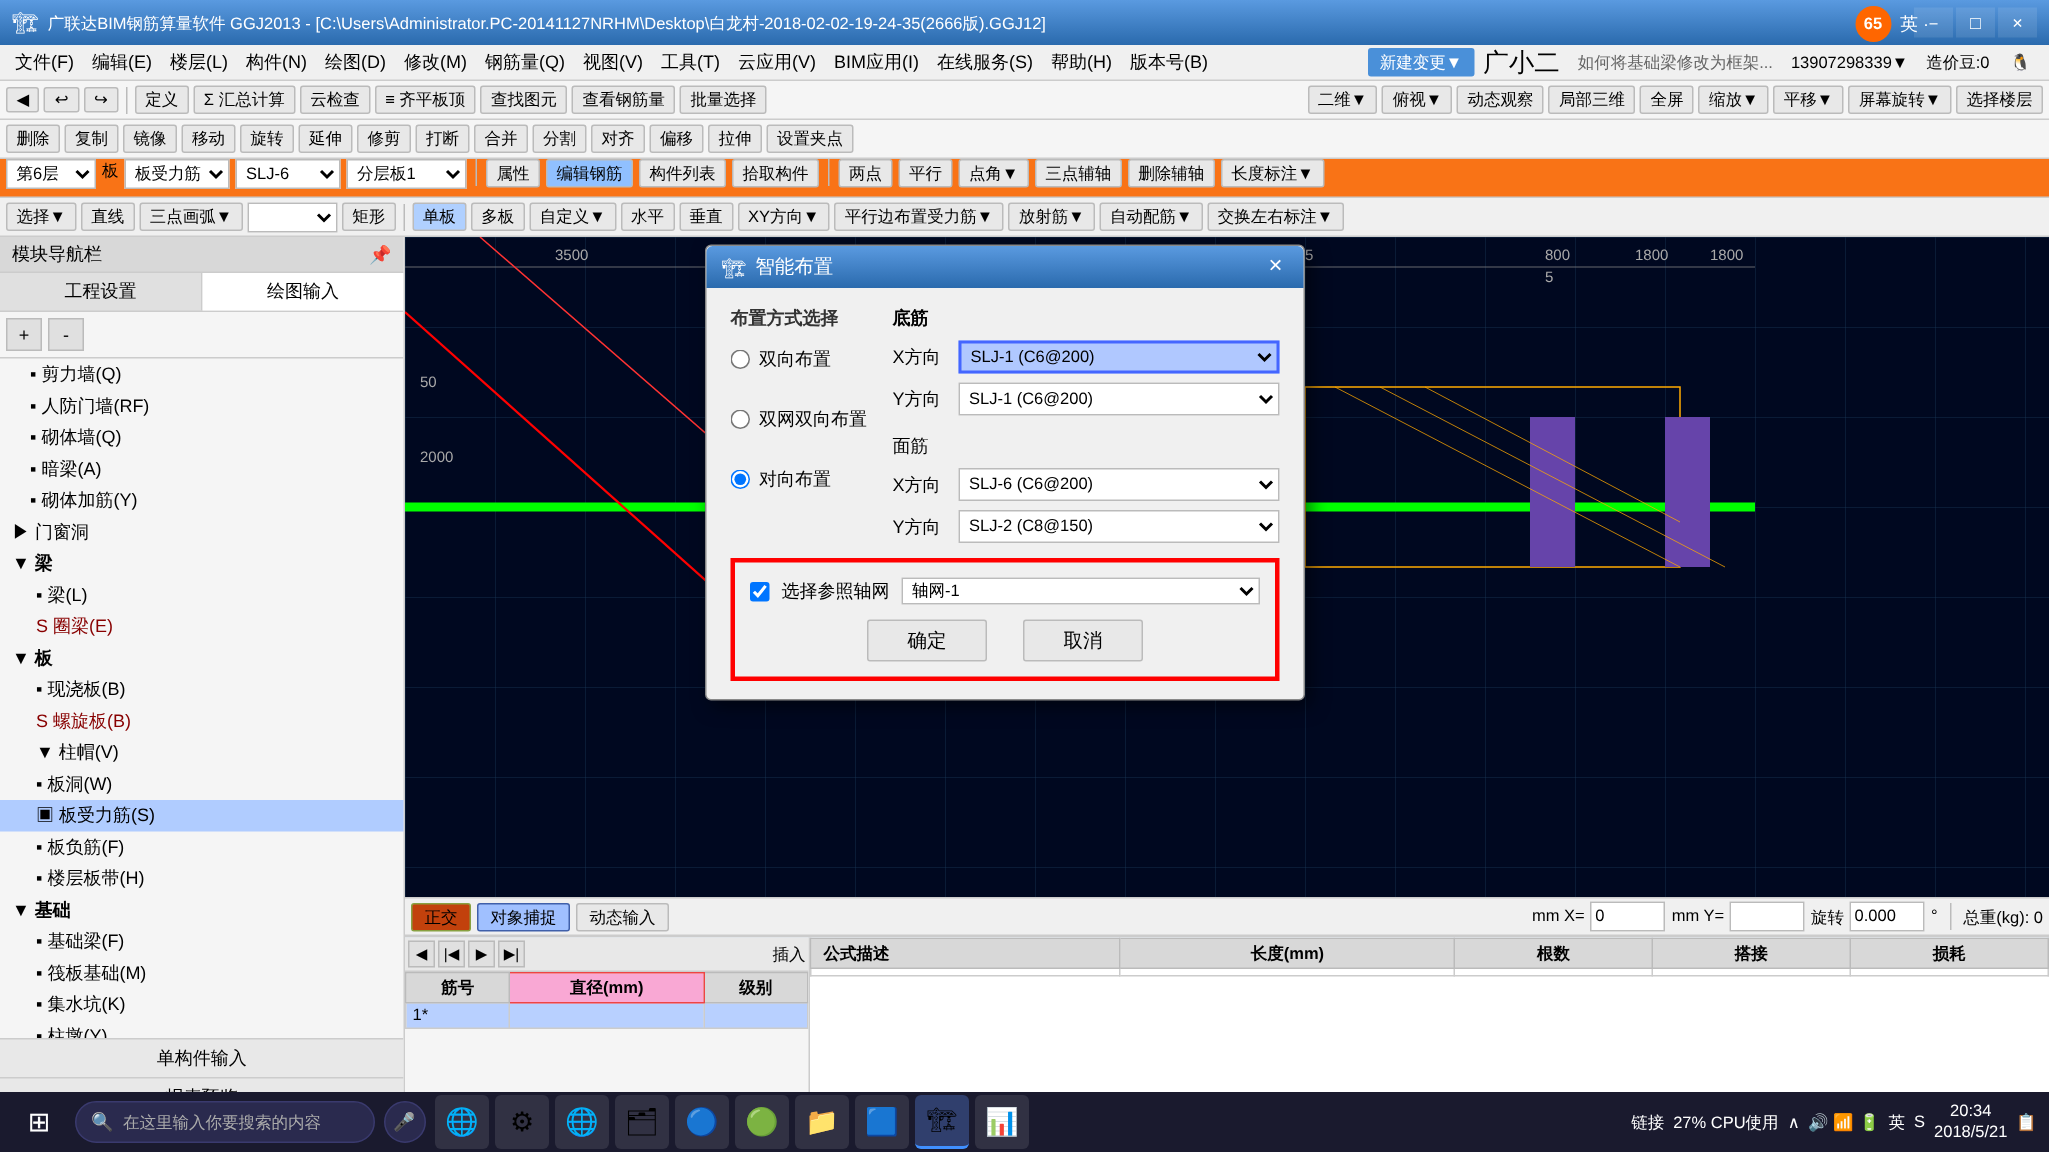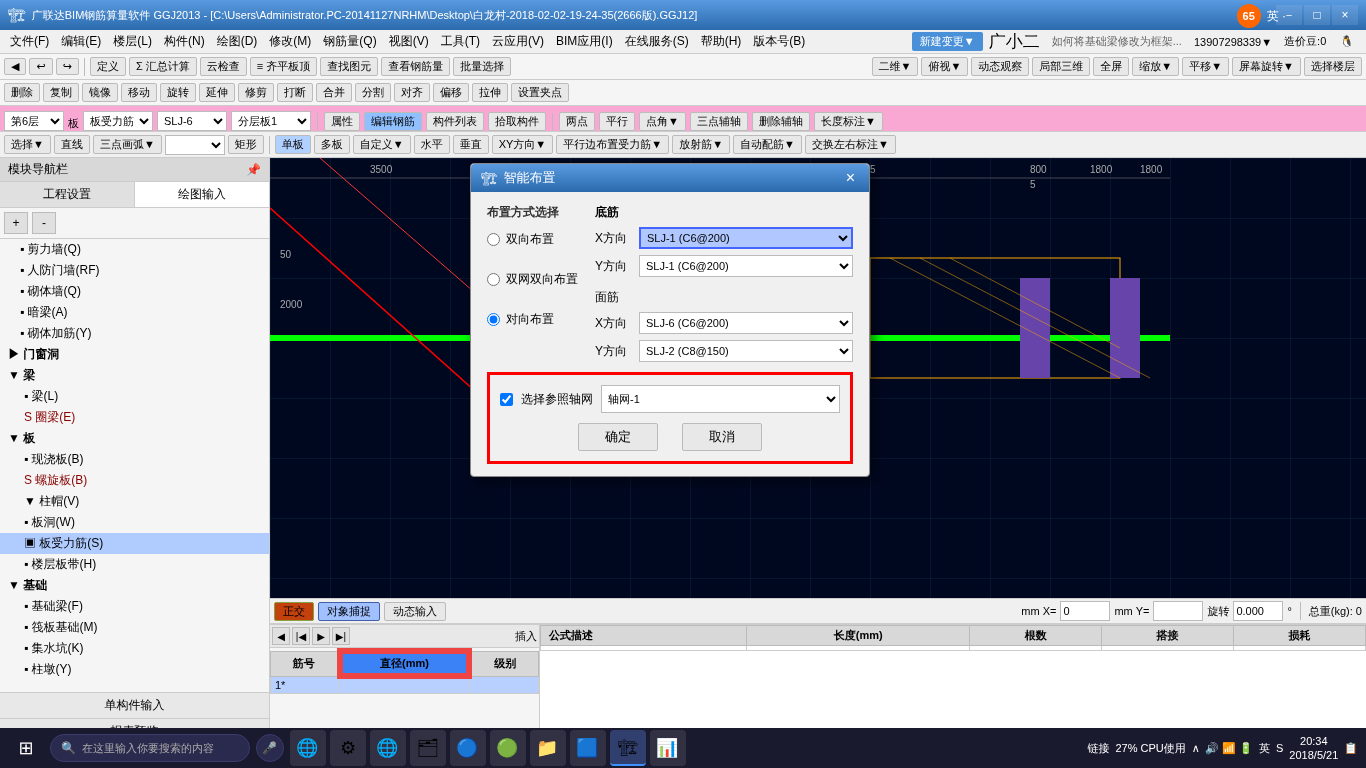--- a/index.html
+++ b/index.html
@@ -281,21 +281,21 @@
     <button class="toolbar-btn">修剪</button>
     <button class="toolbar-btn">打断</button>
     <button class="toolbar-btn">合并</button>
     <button class="toolbar-btn">分割</button>
     <button class="toolbar-btn">对齐</button>
     <button class="toolbar-btn">偏移</button>
     <button class="toolbar-btn">拉伸</button>
     <button class="toolbar-btn">设置夹点</button>
   </div>
 
-  <div class="prop-bar" style="height:26px;background:#f9a8d4;border-bottom:1px solid #ccc;display:flex;align-items:flex-end;padding:0 4px;gap:4px;font-size:11px;">
+  <div class="prop-bar" style="height:26px;background:#f97316;border-bottom:1px solid #ccc;display:flex;align-items:flex-start;padding:0 4px;gap:4px;font-size:11px;">
     <select class="prop-select" style="width:60px;"><option>第6层</option></select>
     <span>板</span>
     <select class="prop-select" style="width:70px;"><option>板受力筋</option></select>
     <select class="prop-select" style="width:70px;"><option>SLJ-6</option></select>
     <select class="prop-select" style="width:80px;"><option>分层板1</option></select>
     <div class="toolbar-sep" style="width:1px;height:18px;background:#bbb;"></div>
     <button class="toolbar-btn">属性</button>
     <button class="toolbar-btn" style="background:#90c0ff;">编辑钢筋</button>
     <button class="toolbar-btn">构件列表</button>
     <button class="toolbar-btn">拾取构件</button>
@@ -341,30 +341,31 @@
       <div style="display:flex;padding:4px;gap:4px;border-bottom:1px solid #ccc;">
         <button style="width:24px;height:22px;background:#e0e0e0;border:1px solid #bbb;cursor:pointer;font-size:12px;">+</button>
         <button style="width:24px;height:22px;background:#e0e0e0;border:1px solid #bbb;cursor:pointer;font-size:12px;">-</button>
       </div>
       <div style="flex:1;overflow-y:auto;font-size:12px;">
         <div class="tree-item" style="padding:2px 4px 2px 20px;">▪ 剪力墙(Q)</div>
         <div class="tree-item" style="padding:2px 4px 2px 20px;">▪ 人防门墙(RF)</div>
         <div class="tree-item" style="padding:2px 4px 2px 20px;">▪ 砌体墙(Q)</div>
         <div class="tree-item" style="padding:2px 4px 2px 20px;">▪ 暗梁(A)</div>
         <div class="tree-item" style="padding:2px 4px 2px 20px;">▪ 砌体加筋(Y)</div>
-        <div class="tree-item" style="padding:2px 4px 2px 8px;font-weight:bold;">▶ 门窗洞</div>
+        <div class="tree-item" style="padding:2px 4px 2px 8px;font-weight:normal;">▶ 门窗洞</div>
         <div class="tree-item" style="padding:2px 4px 2px 8px;font-weight:bold;">▼ 梁</div>
         <div class="tree-item" style="padding:2px 4px 2px 24px;">▪ 梁(L)</div>
         <div class="tree-item" style="padding:2px 4px 2px 24px;color:#880000;">S 圈梁(E)</div>
         <div class="tree-item" style="padding:2px 4px 2px 8px;font-weight:bold;">▼ 板</div>
         <div class="tree-item" style="padding:2px 4px 2px 24px;">▪ 现浇板(B)</div>
         <div class="tree-item" style="padding:2px 4px 2px 24px;color:#880000;">S 螺旋板(B)</div>
         <div class="tree-item" style="padding:2px 4px 2px 24px;">▼ 柱帽(V)</div>
         <div class="tree-item" style="padding:2px 4px 2px 24px;">▪ 板洞(W)</div>
         <div class="tree-item" style="padding:2px 4px 2px 24px;background:#b0ccff;">▣ 板受力筋(S)</div>
+        <div class="tree-item" style="padding:2px 4px 2px 24px;">▪ 板负筋(F)</div>
         <div class="tree-item" style="padding:2px 4px 2px 24px;">▪ 楼层板带(H)</div>
         <div class="tree-item" style="padding:2px 4px 2px 8px;font-weight:bold;">▼ 基础</div>
         <div class="tree-item" style="padding:2px 4px 2px 24px;">▪ 基础梁(F)</div>
         <div class="tree-item" style="padding:2px 4px 2px 24px;">▪ 筏板基础(M)</div>
         <div class="tree-item" style="padding:2px 4px 2px 24px;">▪ 集水坑(K)</div>
         <div class="tree-item" style="padding:2px 4px 2px 24px;">▪ 柱墩(Y)</div>
 
       </div>
       <div style="border-top:1px solid #ccc;background:#e8e8e8;">
         <div style="padding:4px 8px;font-size:12px;cursor:pointer;border-bottom:1px solid #ccc;text-align:center;">单构件输入</div>
@@ -475,21 +476,21 @@
                     </select>
                   </div>
                 </div>
               </div>
             </div>
 
             <div style="border:3px solid red;padding:10px;margin-top:10px;">
               <div style="display:flex;align-items:center;gap:8px;margin-bottom:10px;">
                 <input type="checkbox" checked="" style="">
                 <span style="font-size:12px;">选择参照轴网</span>
-                <select style="flex:1;height:28px;border:1px solid #bbb;background:white;font-size:11px;padding:0 2px;">
+                <select style="flex:1;height:18px;border:1px solid #bbb;background:white;font-size:11px;padding:0 2px;">
                   <option>轴网-1</option>
                 </select>
               </div>
               <div style="display:flex;justify-content:center;gap:24px;">
                 <button class="modal-btn" style="width:80px;height:28px;border:1px solid #bbb;background:#e8e8e8;cursor:pointer;font-size:13px;border-radius:2px;">确定</button>
                 <button class="modal-btn" style="width:80px;height:28px;border:1px solid #bbb;background:#e8e8e8;cursor:pointer;font-size:13px;border-radius:2px;">取消</button>
               </div>
             </div>
           </div>
         </div>
@@ -521,21 +522,21 @@
             <button style="width:18px;height:18px;background:#e0e0e0;border:1px solid #bbb;cursor:pointer;font-size:10px;">▶</button>
             <button style="width:18px;height:18px;background:#e0e0e0;border:1px solid #bbb;cursor:pointer;font-size:10px;">▶|</button>
             <div style="flex:1;"></div>
             <span>插入</span>
           </div>
           <div style="overflow-y:auto;height:calc(100% - 26px);">
             <table style="width:100%;font-size:11px;border-collapse:collapse;">
               <thead>
                 <tr>
                   <th style="background:#d8d8d8;border:1px solid #bbb;padding:2px 4px;">筋号</th>
-                  <th style="background:#3b82f6;border:6px solid #ef4444;padding:2px 4px;">直径(mm)</th>
+                  <th style="background:#f9a8d4;border:1px solid #ef4444;padding:2px 4px;">直径(mm)</th>
                   <th style="background:#d8d8d8;border:1px solid #bbb;padding:2px 4px;">级别</th>
                 </tr>
               </thead>
               <tbody>
                 <tr style="background:#b8d0ff;">
                   <td style="border:1px solid #ccc;padding:2px 4px;">1*</td>
                   <td style="border:1px solid #ccc;padding:2px 4px;"></td>
                   <td style="border:1px solid #ccc;padding:2px 4px;"></td>
                 </tr>
               </tbody>

